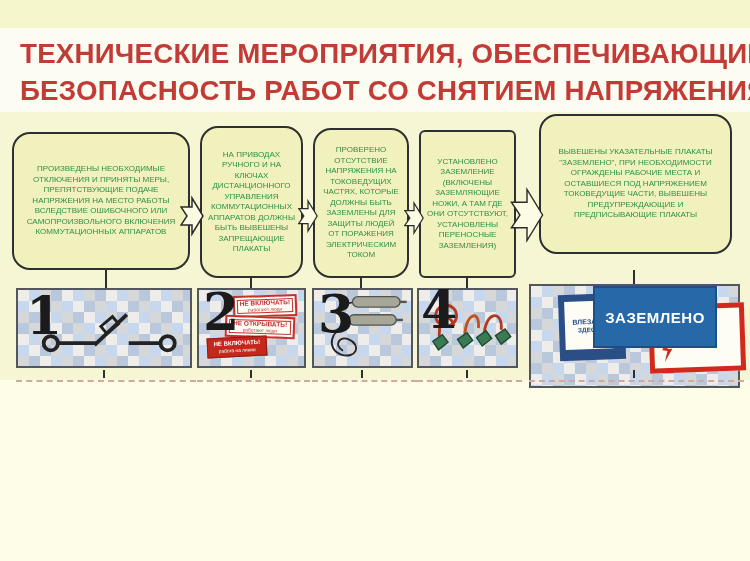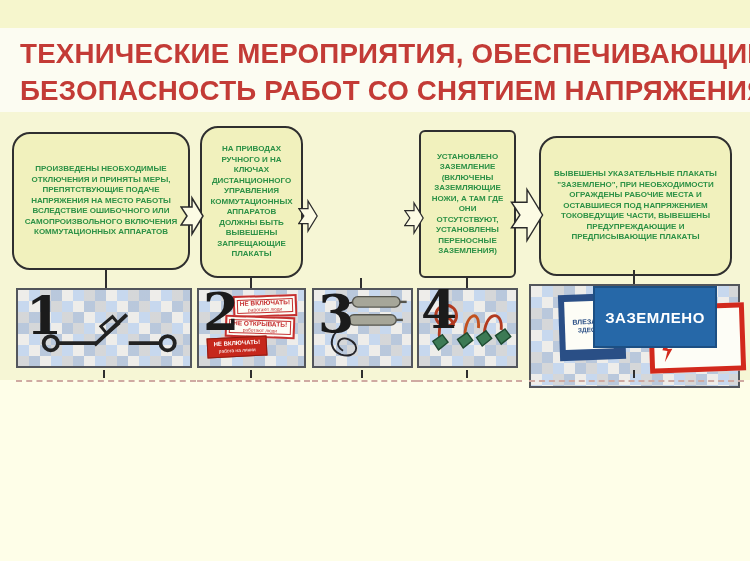--- a/index.html
+++ b/index.html
@@ -9,27 +9,27 @@
   
   .topstrip{left:0;top:0;width:750px;height:28px;background:#f6f6cd;}
   .titleband{left:0;top:28px;width:750px;height:84px;background:#fcfcf2;}
   .contentband{left:0;top:112px;width:750px;height:268px;background:#f6f6d5;}
   .title{left:20px;top:35px;width:716px;color:#c33b36;font-weight:bold;
          font-size:28px;line-height:37px;letter-spacing:0.2px;
          transform:scaleX(0.99);transform-origin:left top;white-space:nowrap;}
   
   .callout{background:#f1f1bd;border:2px solid #2f2f2f;border-radius:18px;
            display:flex;align-items:center;justify-content:center;
-           color:#2c9146;font-weight:bold;text-align:center;
+           color:#2c9146;font-weight:normal;text-align:center;
            font-size:8px;line-height:10.5px;padding:6px;box-sizing:border-box;}
   .box1{left:12px;top:132px;width:178px;height:138px;}
   .box2{left:200px;top:126px;width:103px;height:152px;}
   .box3{left:313px;top:128px;width:96px;height:150px;}
   .box4{left:419px;top:130px;width:97px;height:148px;border-radius:6px;}
-  .box5{left:539px;top:136px;width:193px;height:140px;}
+  .box5{left:539px;top:114px;width:193px;height:140px;}
   
   .vline{width:2px;background:#2f2f2f;}
   .dash{border-top:2px dashed #cfaaa2;height:0;}
   
   .panel{border:2px solid #53565c;box-sizing:border-box;
          background-color:#eef0f2;
          background-image:
            repeating-conic-gradient(rgba(148,158,172,0.28) 0% 25%, rgba(0,0,0,0) 0% 50%),
            repeating-conic-gradient(#c7d8ee 0% 25%, #eeedea 0% 50%);
          background-size:44px 44px,22px 22px;}
@@ -77,20 +77,23 @@
     <span style="display:block">ТЕХНИЧЕСКИЕ МЕРОПРИЯТИЯ, ОБЕСПЕЧИВАЮЩИЕ</span>
     <span style="display:block">БЕЗОПАСНОСТЬ РАБОТ СО СНЯТИЕМ НАПРЯЖЕНИЯ</span>
   </div>
 
   <div class="abs callout box1">
     <span>ПРОИЗВЕДЕНЫ НЕОБХОДИМЫЕ ОТКЛЮЧЕНИЯ И ПРИНЯТЫ МЕРЫ, ПРЕПЯТСТВУЮЩИЕ ПОДАЧЕ НАПРЯЖЕНИЯ НА МЕСТО РАБОТЫ ВСЛЕДСТВИЕ ОШИБОЧНОГО ИЛИ САМОПРОИЗВОЛЬНОГО ВКЛЮЧЕНИЯ КОММУТАЦИОННЫХ АППАРАТОВ</span>
   </div>
   <div class="abs callout box2">
     <span>НА ПРИВОДАХ РУЧНОГО И НА КЛЮЧАХ ДИСТАНЦИОННОГО УПРАВЛЕНИЯ КОММУТАЦИОННЫХ АППАРАТОВ ДОЛЖНЫ БЫТЬ ВЫВЕШЕНЫ ЗАПРЕЩАЮЩИЕ ПЛАКАТЫ</span>
   </div>
+  <div class="abs callout box3">
+    <span>ПРОВЕРЕНО ОТСУТСТВИЕ НАПРЯЖЕНИЯ НА ТОКОВЕДУЩИХ ЧАСТЯХ, КОТОРЫЕ ДОЛЖНЫ БЫТЬ ЗАЗЕМЛЕНЫ ДЛЯ ЗАЩИТЫ ЛЮДЕЙ ОТ ПОРАЖЕНИЯ ЭЛЕКТРИЧЕСКИМ ТОКОМ</span>
+  </div>
   <div class="abs callout box4">
     <span>УСТАНОВЛЕНО ЗАЗЕМЛЕНИЕ (ВКЛЮЧЕНЫ ЗАЗЕМЛЯЮЩИЕ НОЖИ, А ТАМ ГДЕ ОНИ ОТСУТСТВУЮТ, УСТАНОВЛЕНЫ ПЕРЕНОСНЫЕ ЗАЗЕМЛЕНИЯ)</span>
   </div>
   <div class="abs callout box5">
     <span>ВЫВЕШЕНЫ УКАЗАТЕЛЬНЫЕ ПЛАКАТЫ "ЗАЗЕМЛЕНО", ПРИ НЕОБХОДИМОСТИ ОГРАЖДЕНЫ РАБОЧИЕ МЕСТА И ОСТАВШИЕСЯ ПОД НАПРЯЖЕНИЕМ ТОКОВЕДУЩИЕ ЧАСТИ, ВЫВЕШЕНЫ ПРЕДУПРЕЖДАЮЩИЕ И ПРЕДПИСЫВАЮЩИЕ ПЛАКАТЫ</span>
   </div>
 
   <svg class="abs" style="left:180px;top:194px" width="24" height="44" viewBox="0 0 24 40">
     <polygon points="1,11 12,11 12,2 23,20 12,38 12,29 1,29 7,20" fill="#fcfbe4" stroke="#2b2b2b" stroke-width="1.5"></polygon>
   </svg>

